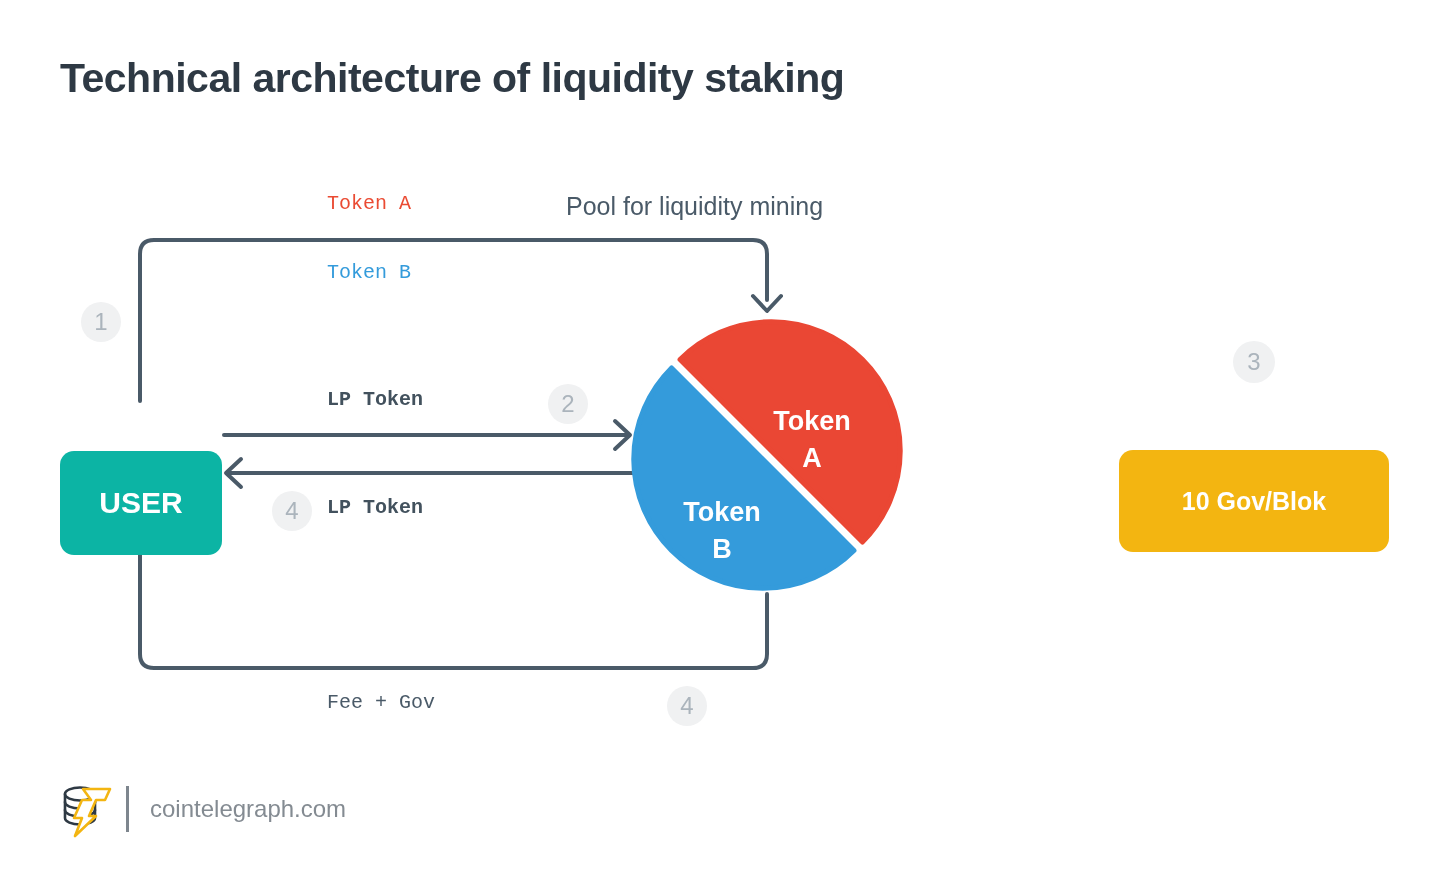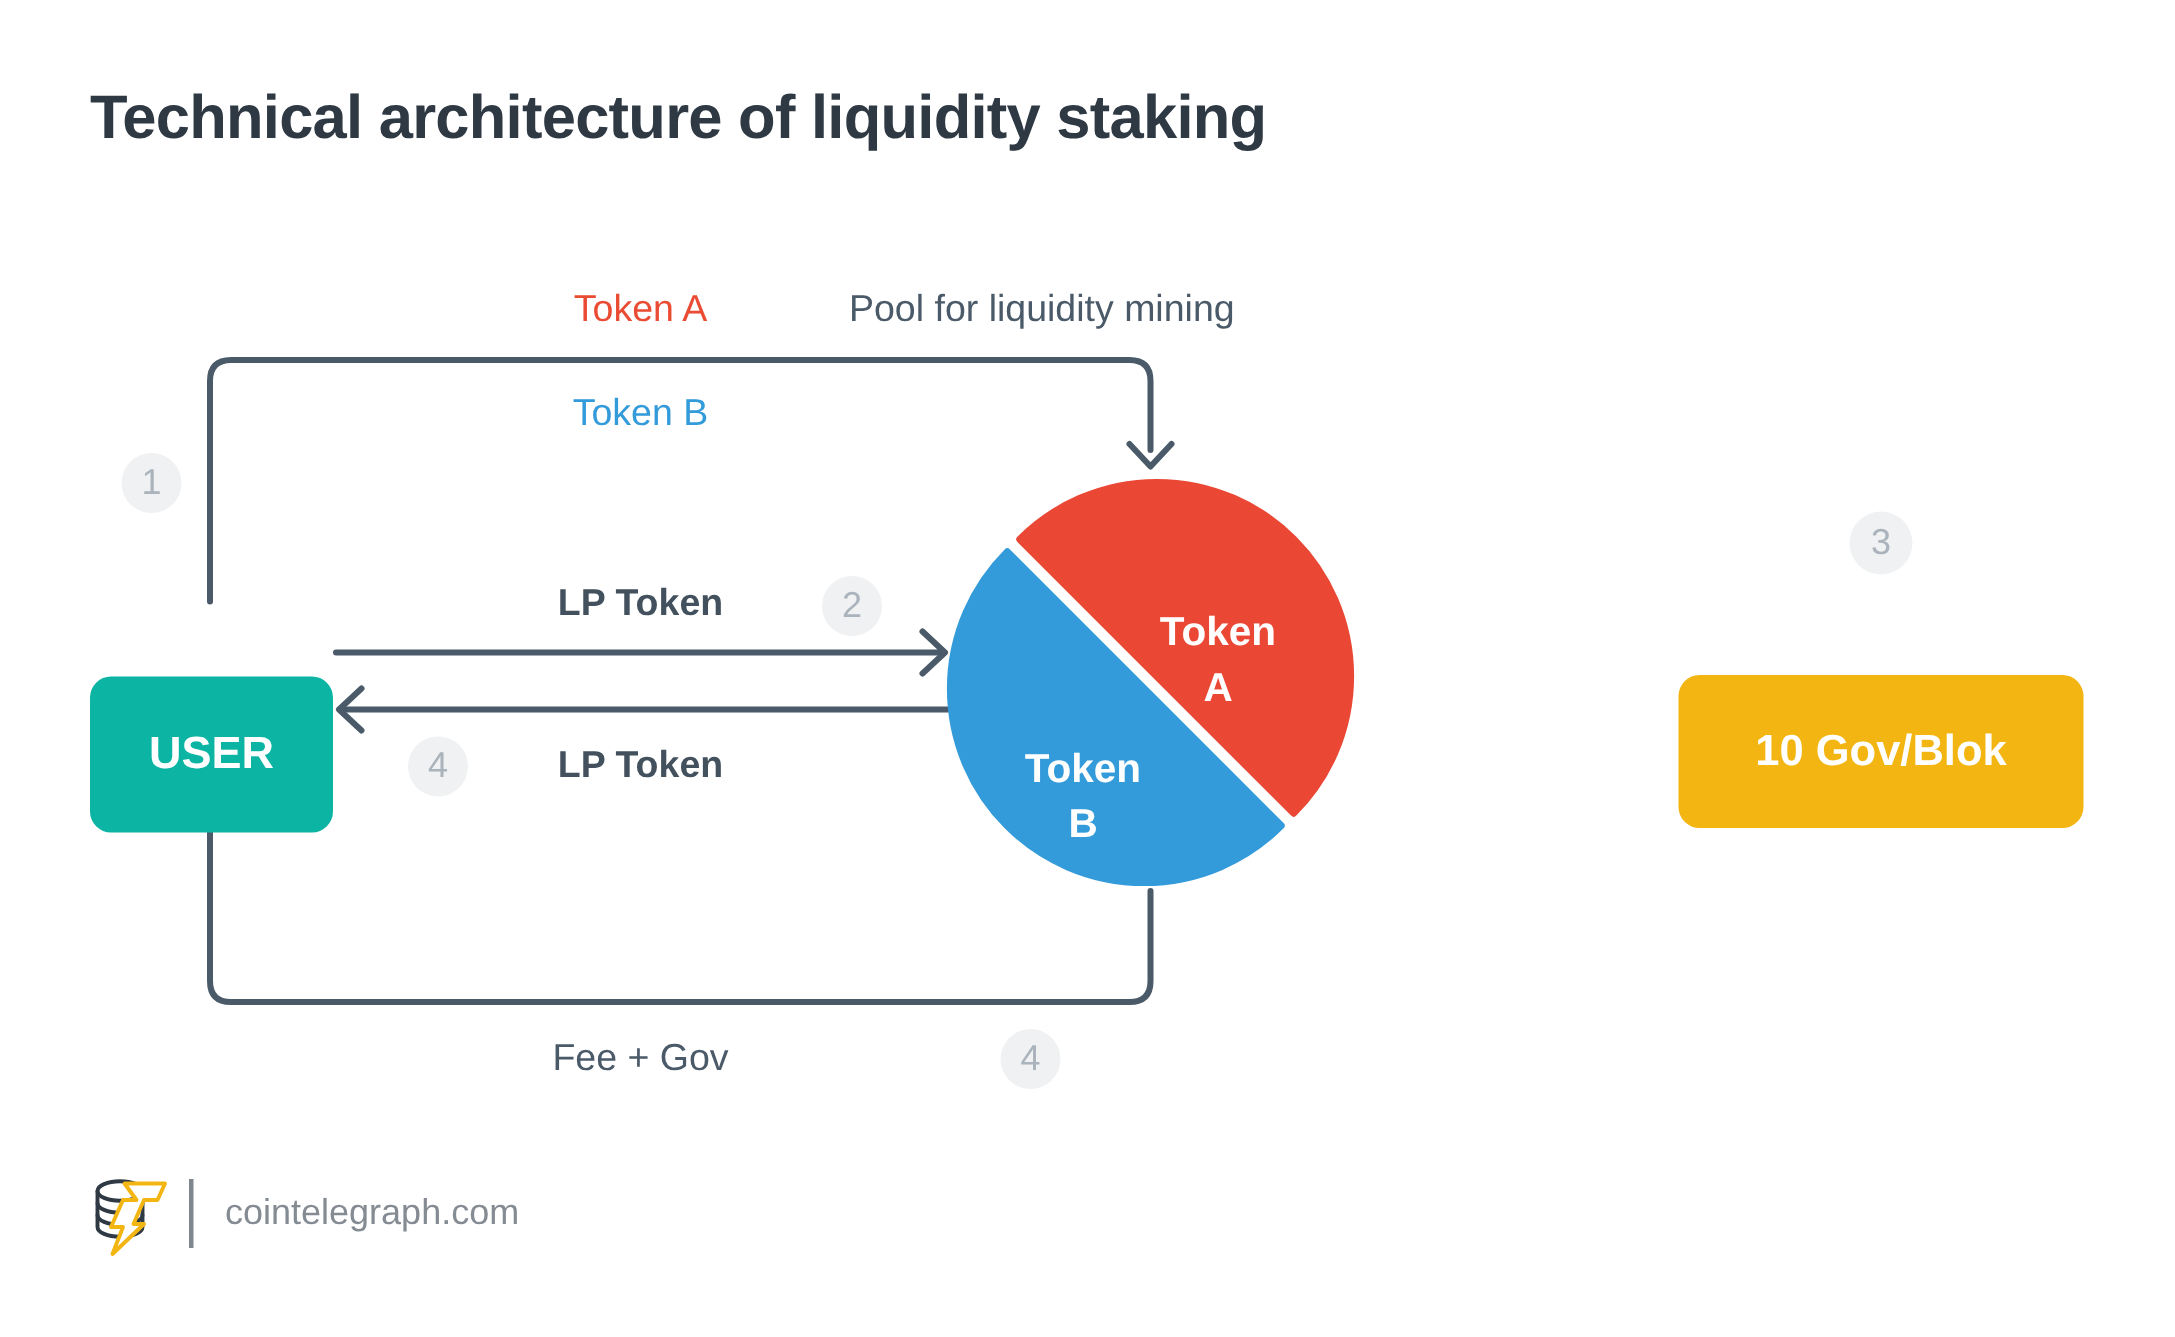--- a/index.html
+++ b/index.html
@@ -7,32 +7,32 @@
     position:relative;width:1450px;height:891px;background:#ffffff;
     font-family:"Liberation Sans", sans-serif;overflow:hidden;padding-left:36px;
   }
   .abs{position:absolute;}
   .page-title{
     left:60px;top:55px;width:1200px;
     font-size:41px;font-weight:700;letter-spacing:-0.5px;color:#2E3944;
   }
   .diagram-svg{left:0;top:0;}
   .flow-label{
-    width:200px;text-align:center;font-size:25px;color:#4A5A68;
+    width:200px;font-size:20px;color:#4A5A68;font-family:Liberation Mono, monospace;
   }
   .flow-label.red{color:#EA4B33;}
   .flow-label.blue{color:#349BDB;}
   .flow-label.bold{font-weight:700;color:#42515D;}
   .pool-caption{left:566px;top:192px;width:400px;text-align:left;font-size:25px;color:#4A5A68;}
   .node{
     display:flex;align-items:center;justify-content:center;
     border-radius:14px;color:#ffffff;font-weight:700;margin-top:48px;
   }
   .node-user{left:60px;top:403px;width:162px;height:104px;background:#0CB4A4;font-size:30px;}
-  .node-reward{left:1119px;top:402px;width:270px;height:102px;background:#F3B511;font-size:29px;}
+  .node-reward{left:1119px;top:402px;width:270px;height:102px;background:#F3B511;font-size:25px;}
   .step-badge{
     width:40px;height:40px;border-radius:50%;background:#F0F1F2;
     display:flex;align-items:center;justify-content:center;
     font-size:24px;color:#ABB4BC;
   }
   .pie-text{
     width:160px;text-align:center;color:#ffffff;font-weight:700;
     font-size:27px;line-height:37px;margin-top:20px;
   }
   .footer-divider{left:126px;top:786px;width:3px;height:46px;background:#7E868E;}

